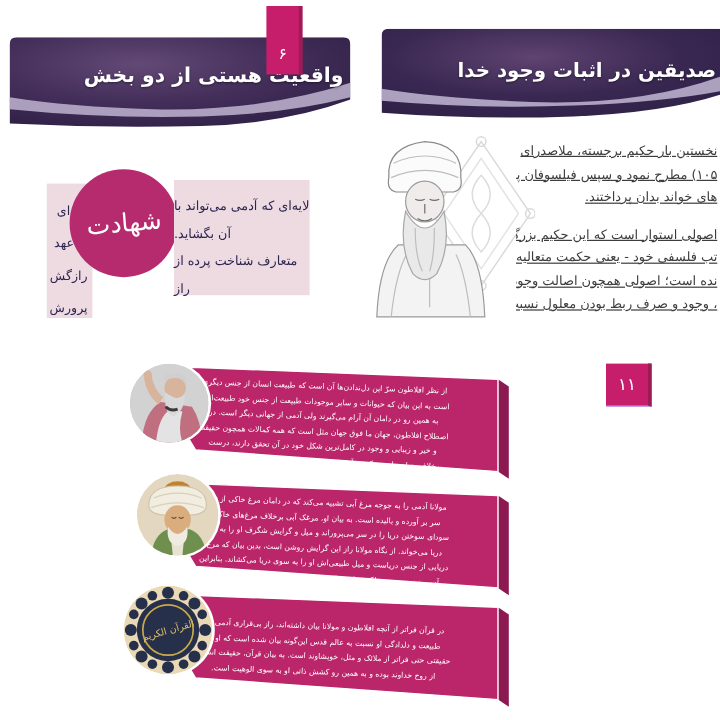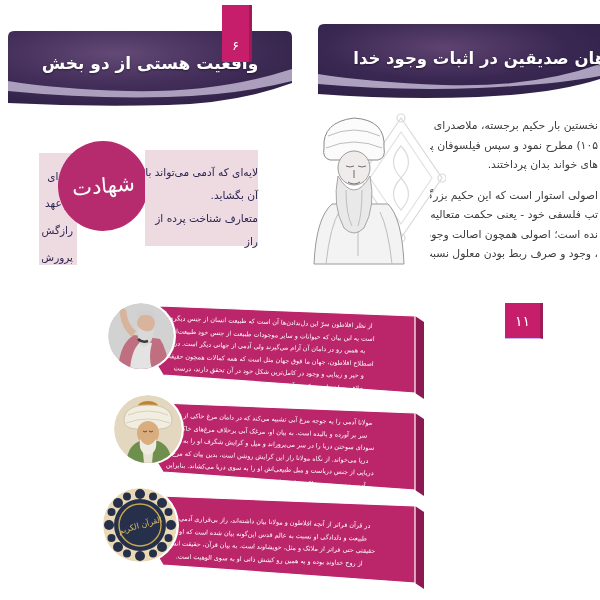--- a/index.html
+++ b/index.html
@@ -3,46 +3,46 @@
 <meta charset="utf-8">
 <style>
   html,body{margin:0;padding:0;background:#fff;}
   .page{position:relative;width:600px;height:600px;background:#ffffff;overflow:hidden;
         font-family:"DejaVu Sans",sans-serif;}
   .abs{position:absolute;}
   .fa{direction:rtl;}
 
   
   .hdr-title{color:#ffffff;font-weight:bold;text-align:center;
-             text-shadow:0 1px 2px rgba(0,0,0,.45);letter-spacing:0;}
+             text-shadow:0 1px 2px rgba(0,0,0,.45);letter-spacing:0;padding-left:28px;}
   .title-left{left:8px;top:50px;width:284px;font-size:17px;line-height:26px;}
   .title-right{left:318px;top:46px;width:340px;font-size:16.5px;line-height:26px;}
 
   .num-badge{background:#c61e6b;color:#fff;display:flex;align-items:flex-end;
              justify-content:center;font-size:13px;}
   #badge6{left:222px;top:5px;width:30px;height:57px;padding-bottom:9px;box-sizing:border-box;
           border-right:3px solid #9d1c56;}
   #badge11{left:505px;top:303px;width:38px;height:36px;align-items:center;font-size:14px;
            border-right:3px solid #9d1c56;border-bottom:1px solid #c4b5fd;box-sizing:border-box;}
 
   
   .pinkbox{background:#eedbe2;color:#2b2550;}
   #partial-box{left:0;top:153px;width:38px;height:112px;overflow:hidden;
                font-size:10.5px;line-height:27px;text-align:right;padding:10px 4px 0 0;
                box-sizing:border-box;white-space:nowrap;margin-left:39px;}
   #partial-box div{white-space:nowrap;}
   #shahadat-circle{left:58px;top:141px;width:90px;height:90px;border-radius:50%;
                    background:#b62a6e;display:flex;align-items:center;justify-content:center;}
   #shahadat-circle span{color:#fff;font-size:21px;transform:rotate(-5deg);}
   #layer-box{left:145px;top:150px;width:113px;height:96px;font-size:10.6px;line-height:23px;
-             text-align:right;padding-top:11px;box-sizing:border-box;}
+             text-align:left;padding-top:11px;box-sizing:border-box;}
 
   
   #body-text{left:430px;top:116px;right:2px;color:#3d3d3d;font-size:10.8px;
-             line-height:19.5px;text-align:right;overflow:hidden;}
+             line-height:19.5px;text-align:right;overflow:hidden;text-decoration:underline;}
   #body-text .line{white-space:nowrap;}
   #body-text .para2{margin-top:11px;}
 
   
   .row{position:absolute;width:340px;height:120px;}
   .row .ribbon{position:absolute;top:0;width:310px;height:115px;}
   .row .rtext{position:absolute;color:#ffffff;font-size:6.4px;line-height:12.6px;
               text-align:center;transform:rotate(2.2deg);transform-origin:left top;}
   .circ{position:absolute;border-radius:50%;overflow:hidden;box-shadow:0 0 0 2px #ffffff;
         background:#fff;}

